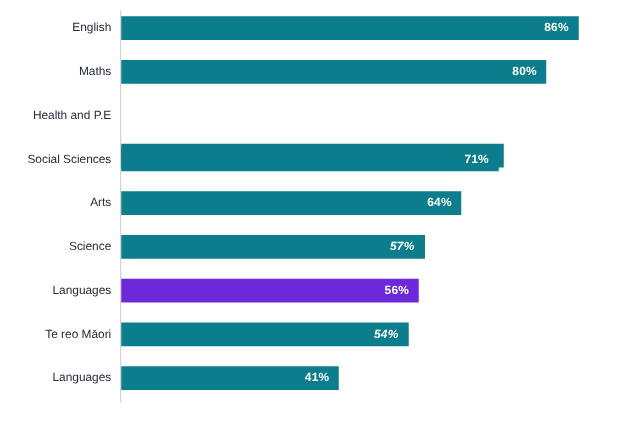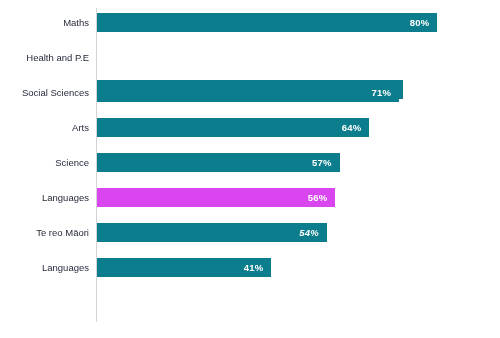--- a/index.html
+++ b/index.html
@@ -98,20 +98,28 @@
 </head>
 <body>
 
 <div id="chart-root" style="background: rgb(255, 255, 255);">
   <div class="plot">
 
     <div class="axis-line" style="background: rgb(212, 212, 212);"></div>
 
     <div class="bars" id="bars-container">
         <div class="row">
+          <div class="cat-label" style="color: rgb(38, 43, 59);">English</div>
+          <div class="bar-track">
+            <div class="bar" style="width: 366px; background: rgb(12, 125, 140);">
+              <span class="bar-value" style="color: rgb(255, 255, 255);">86%</span>
+            </div>
+          </div>
+        </div>
+        <div class="row">
           <div class="cat-label" style="color: rgb(38, 43, 59);">Maths</div>
           <div class="bar-track">
             <div class="bar" style="width: 340.465px; background: rgb(12, 125, 140);">
               <span class="bar-value" style="color: rgb(255, 255, 255);">80%</span>
             </div>
           </div>
         </div>
         <div class="row">
           <div class="cat-label" style="color: rgb(38, 43, 59);">Health and P.E</div>
           <div class="bar-track">
@@ -133,28 +141,28 @@
           <div class="bar-track">
             <div class="bar" style="width: 272.372px; background: rgb(12, 125, 140);">
               <span class="bar-value" style="color: rgb(255, 255, 255);">64%</span>
             </div>
           </div>
         </div>
         <div class="row">
           <div class="cat-label" style="color: rgb(38, 43, 59);">Science</div>
           <div class="bar-track">
             <div class="bar" style="width: 242.581px; background: rgb(12, 125, 140);">
-              <span class="bar-value" style="color: rgb(255, 255, 255);">57%</span>
+              <span class="bar-value" style="color: rgb(255, 255, 255); font-style: italic;">57%</span>
             </div>
           </div>
         </div>
         <div class="row">
           <div class="cat-label" style="color: rgb(38, 43, 59);">Languages</div>
           <div class="bar-track">
-            <div class="bar" style="width: 238.326px; background: #d946ef;">
+            <div class="bar" style="width: 238.326px; background: #6d28d9;">
               <span class="bar-value" style="color: rgb(255, 255, 255);">56%</span>
             </div>
           </div>
         </div>
         <div class="row">
           <div class="cat-label" style="color: rgb(38, 43, 59);">Te reo Māori</div>
           <div class="bar-track">
             <div class="bar" style="width: 229.814px; background: rgb(12, 125, 140); font-style: italic;">
               <span class="bar-value" style="color: rgb(255, 255, 255);">54%</span>
             </div>

